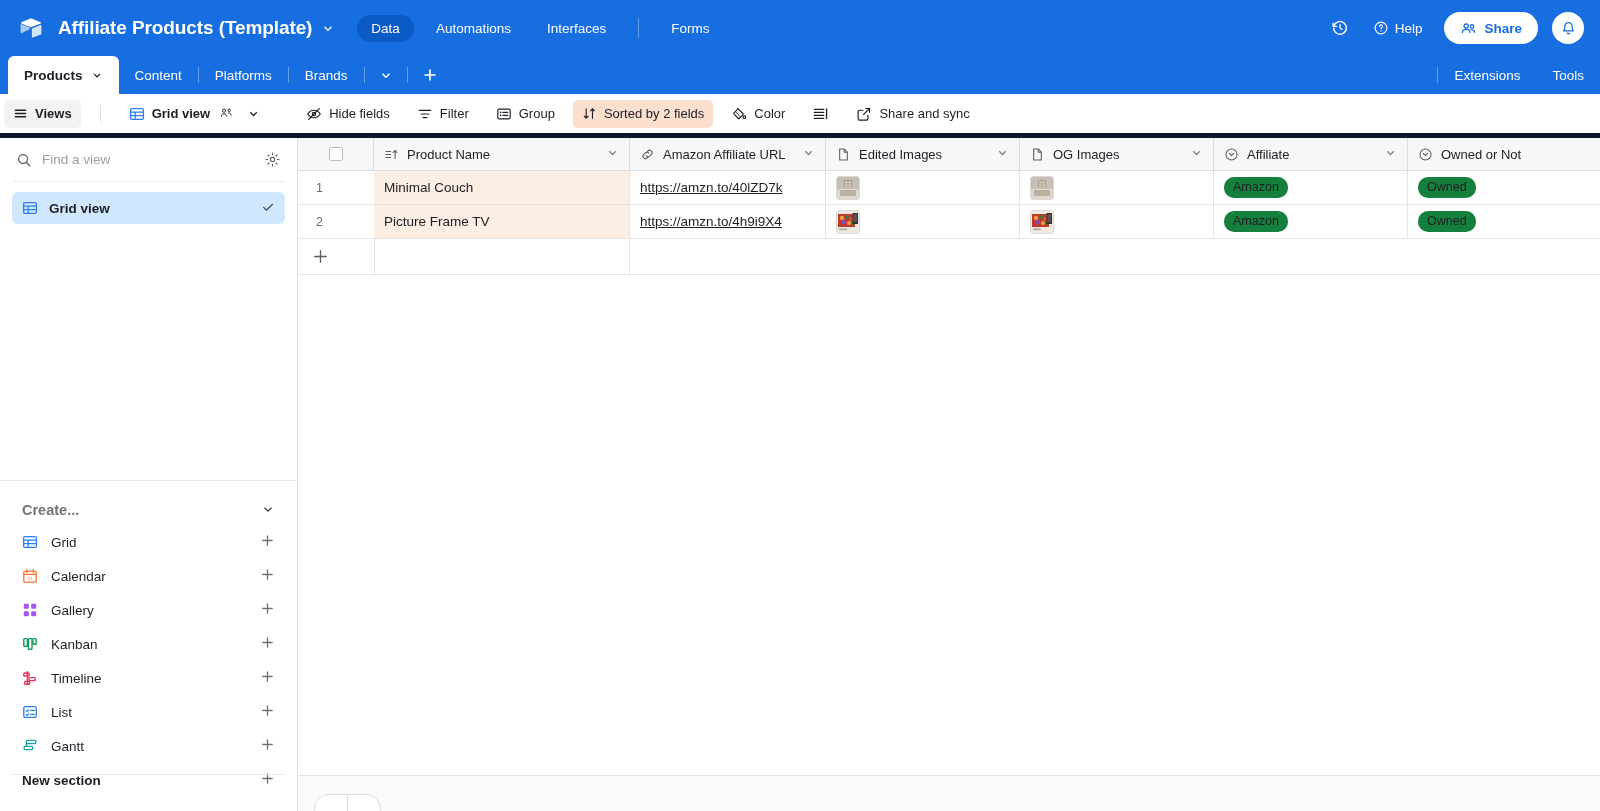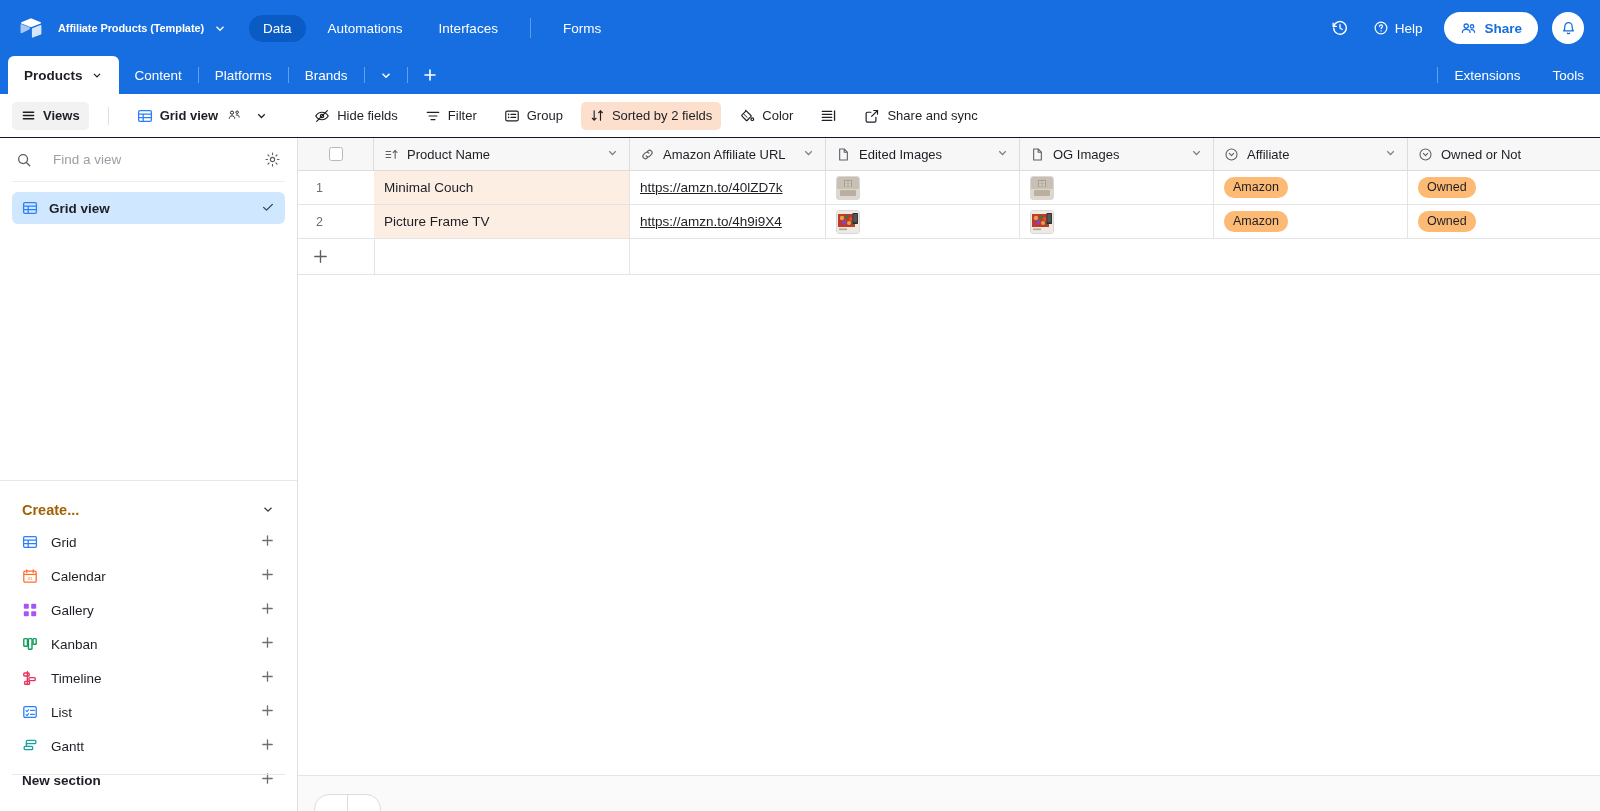--- a/index.html
+++ b/index.html
@@ -13,21 +13,21 @@
   .app { width: 1600px; height: 811px; display: flex; flex-direction: column; }
 
   
   .topbar {
     height: 56px; background: #176ee0; flex: 0 0 56px;
     display: flex; align-items: center; padding: 0 16px 0 18px;
     color: #fff; position: relative;
   }
   .logo-mark { width: 26px; height: 26px; flex: 0 0 26px; margin-right: 14px; display:flex; align-items:center; justify-content:center;}
   .app-title {
-    font-size: 11px; font-weight: bold; letter-spacing: -0.1px;
+    font-size: 19px; font-weight: bold; letter-spacing: -0.1px;
     white-space: nowrap; color: #fff;
   }
   .title-chev { margin-left: 9px; opacity: .95; display:flex; align-items:center; }
   .nav-group { display: flex; align-items: center; margin-left: 22px; gap: 8px; }
   .nav-item {
     font-size: 13.5px; color: #ffffff; padding: 6px 14px; border-radius: 14px;
     white-space: nowrap; cursor: pointer;
   }
   .nav-item.active { background: #0a5bc4; font-weight: normal; }
   .nav-sep { width:1px; height: 20px; background: rgba(255,255,255,.32); margin: 0 10px; }
@@ -61,22 +61,22 @@
     border-radius: 6px 6px 0 0; height: 38px;
   }
   .tab-sep { width: 1px; height: 16px; background: rgba(255,255,255,.34); align-self: center; }
   .tab-icon-btn { display:flex; align-items:center; justify-content:center; padding: 0 14px; height:38px; cursor:pointer; color:#fff;}
   .tabsbar-right { margin-left: auto; display: flex; align-items: flex-end; height: 38px; }
   .tabsbar-right .tab { color:#fff; }
 
   
   .toolbar {
     height: 44px; flex: 0 0 44px; background: #ffffff;
-    display: flex; align-items: center; padding: 0 12px;
-    border-bottom: 1px solid #0f172a; gap: 9px;
+    display: flex; align-items: center; padding: 0 4px;
+    border-bottom: 5px solid #0f172a; gap: 9px;
   }
   .tb-btn {
     display: flex; align-items: center; gap: 7px; height: 28px; padding: 0 9px;
     border-radius: 5px; font-size: 13px; color: #1d1f25; cursor: pointer; white-space: nowrap;
   }
   .tb-btn.views-btn { background: #f2f2f2; font-weight: bold; }
   .tb-btn.sorted { background: #fcdfcd; }
   .tb-sep { width: 1px; height: 18px; background: #e0e0e0; margin: 0 10px; }
   .tb-gap { width: 10px; }
 
@@ -88,36 +88,36 @@
     width: 298px; flex: 0 0 298px; background: #ffffff;
     border-right: 1px solid #e0e0e0; display: flex; flex-direction: column;
     padding: 0 12px; position: relative;
   }
   .view-search {
     height: 44px; display: flex; align-items: center; gap: 10px;
     border-bottom: 1px solid #ededed; padding: 0 4px;
   }
   .view-search input {
     border: none; outline: none; font-size: 13.5px; color: #1d1f25;
-    flex: 1; font-family: "Liberation Sans", sans-serif; background: transparent; margin-left: 11px;
+    flex: 1; font-family: "Liberation Sans", sans-serif; background: transparent;
   }
   .view-search input::placeholder { color: #9aa0a6; }
   .gear { margin-left: auto; cursor: pointer; display:flex; }
   .view-list { padding-top: 10px; }
   .view-item {
     display: flex; align-items: center; gap: 11px; height: 32px;
     padding: 0 10px; border-radius: 6px; font-size: 13.5px; cursor: pointer; color:#1d1f25;
   }
   .view-item.active { background: #d0e8ff; font-weight: bold; }
   .view-item .check { margin-left: auto; }
   .create-wrap { margin-top: auto; padding-bottom: 14px; }
   .create-divider { height:1px; background:#e8e8e8; margin: 0 -12px 14px -12px; }
   .create-head {
     display: flex; align-items: center; height: 30px; padding: 0 10px;
-    font-size: 14.5px; font-weight: bold; color: #a16207; cursor: pointer;
+    font-size: 14.5px; font-weight: bold; color: #737373; cursor: pointer;
   }
   .create-head .chev { margin-left: auto; }
   .create-item {
     display: flex; align-items: center; gap: 13px; height: 34px; padding: 0 10px;
     font-size: 13.5px; color: #1d1f25; cursor: pointer; border-radius: 6px;
   }
   .create-item .plus { margin-left: auto; color: #6b6f76; }
   .create-item .ci-ico { width:16px; height:16px; display:flex; align-items:center; justify-content:center; }
   .new-section {
     display:flex; align-items:center; height:34px; padding: 0 10px;
@@ -140,21 +140,21 @@
   .cb-box { width: 14px; height: 14px; border: 1.5px solid #b5b8bd; border-radius: 2.5px; background:#fff; }
   .drow { display: flex; height: 34px; border-bottom: 1px solid #e4e4e4; background: #fff; }
   .dcell {
     display: flex; align-items: center; padding: 0 10px; font-size: 13.5px;
     color: #1d1f25; border-right: 1px solid #e4e4e4; overflow: hidden; white-space: nowrap;
   }
   .dcell.rownum { justify-content: flex-start; padding-left: 18px; color: #6b6f76; font-size: 12.5px; border-right: none; }
   .dcell.primary { background: #fdeee4; }
   .cell-link { color: #1d1f25; text-decoration: underline; cursor: pointer; }
   .pill {
-    background: #fdba74; color: #1d1f25; font-size: 12.5px;
+    background: #15803d; color: #1d1f25; font-size: 12.5px;
     border-radius: 10px; padding: 3px 9px; display: inline-block; line-height: 1.15;
   }
   .thumb {
     width: 24px; height: 24px; border-radius: 3px; border: 1px solid #d8d8d8;
     background: #fff; overflow: hidden; display:block;
   }
   .addrow { display: flex; height: 36px; border-bottom: 1px solid #e4e4e4; background:#fff; }
   .addrow .plus-cell { width: 76px; display: flex; align-items: center; padding-left: 14px; color: #5c6066; cursor: pointer; }
   .addrow .rest { flex: 1; border-left: 1px solid #e4e4e4; border-right: 1px solid #e4e4e4; }
   .grid-empty { flex: 1 1 auto; background: #fff; display:flex; }

